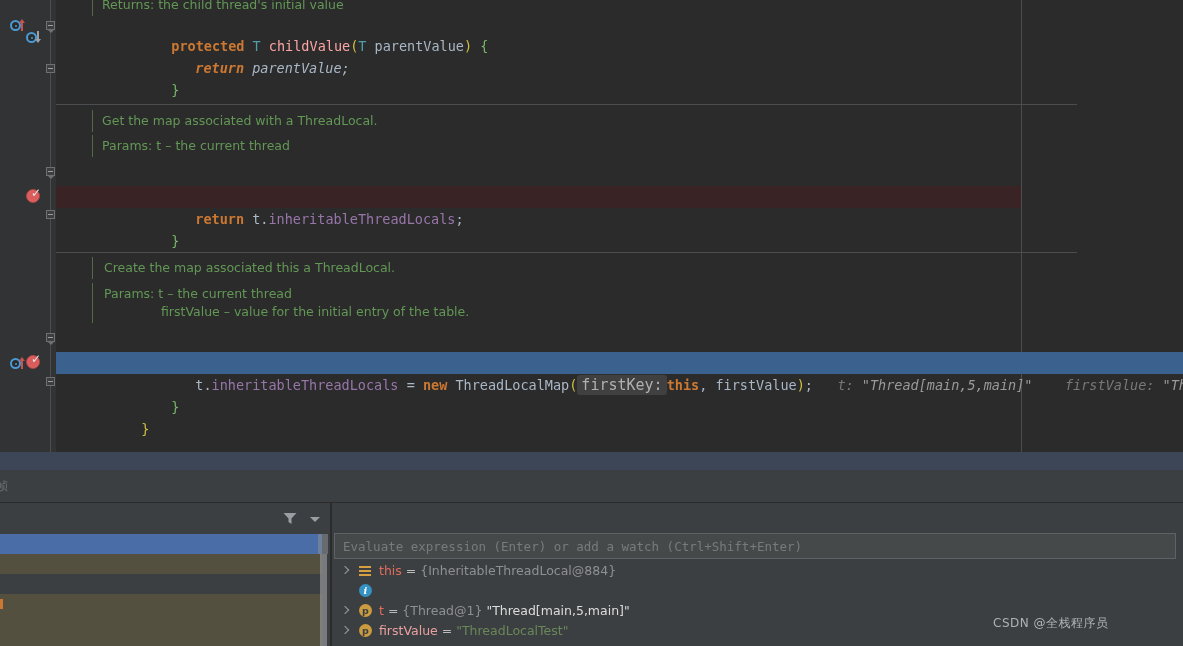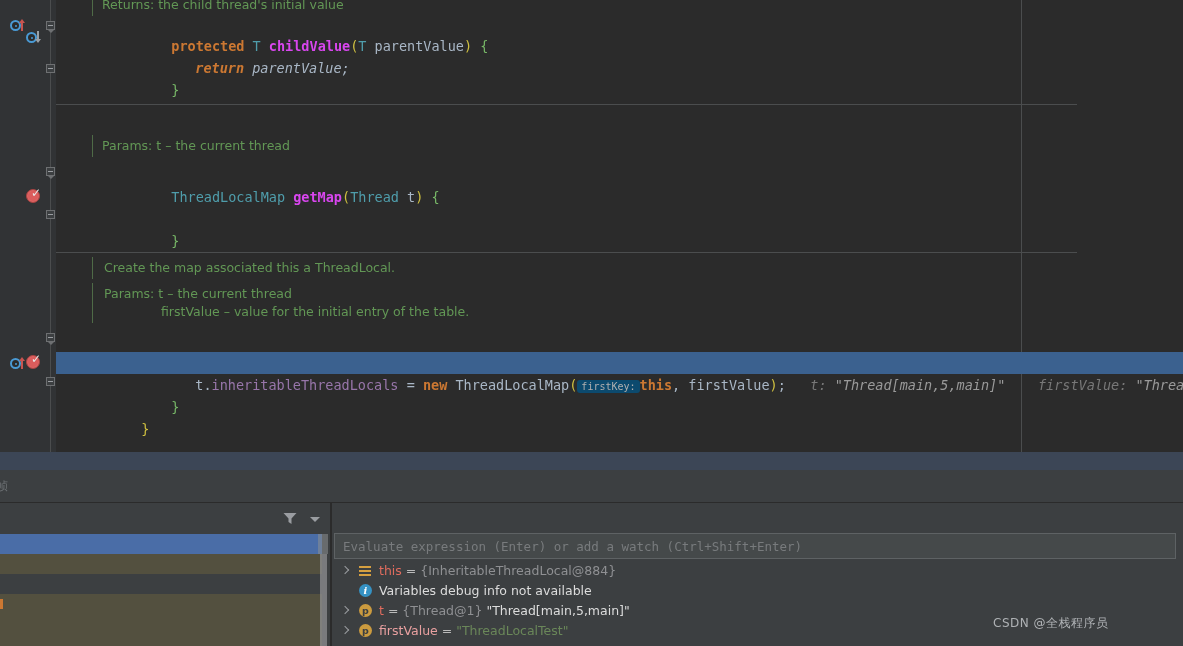--- a/index.html
+++ b/index.html
@@ -61,30 +61,30 @@
   .doc-bar { position: absolute; left: 36px; top: 0; width: 1px; height: 22px; background: #4f6b47; }
 
   .hl-breakpoint { background: #3a2324; }
   .hl-exec { background: #3b618f; }
 
   .sep { position: absolute; left: 0; width: 1021px; height: 1px; background: #4b4d4e; }
 
   
   .kw   { color: #cc7832; font-weight: bold; }
   .typ  { color: #4f9dab; }
-  .mth  { color: #d946ef; font-weight: bold; margin-top: 33px; }
+  .mth  { color: #fca5a5; font-weight: normal; margin-top: 33px; }
   .fld  { color: #9876aa; }
   .idt  { color: #a9b7c6; }
   .brg  { color: #77b767; }
   .bry  { color: #cfc040; }
 
   .hint { color: #787878; font-style: italic; }
   .hint-val { color: #9a9a9a; font-style: italic; }
   .inlay {
-    background: #0c4a6e; color: #b0b0b0; font-size: 10px;
+    background: #404040; color: #b0b0b0; font-size: 15px;
     padding: 1px 4px 1px 4px; border-radius: 3px; font-style: normal;
   }
 
   
   .gicon { position: absolute; }
   .bp-icon {
     width: 14px; height: 14px; border-radius: 50%;
     background: #db5c5c; border: 1px solid #a94442;
     box-shadow: inset 0 0 0 1px rgba(255,255,255,0.06);
   }
@@ -273,33 +273,42 @@
       
       <div class="line" style="top:57px;">
         <span class="line-inner" style="left:34px;">
           <span class="brg">}</span>
         </span>
       </div>
 
       <div class="sep" style="top:104px;"></div>
 
       
+      <div class="line" style="top:110px;">
+        <span class="doc-bar"></span>
+        <span class="doc-inner">Get the map associated with a ThreadLocal.</span>
+      </div>
       <div class="line" style="top:135px;">
         <span class="doc-bar"></span>
         <span class="doc-inner">Params: t – the current thread</span>
       </div>
 
       
       <div class="line" style="top:164px;">
         <span class="line-inner" style="left:34px;">
           <span class="typ">ThreadLocalMap</span><span> </span><span class="mth">getMap</span><span class="bry">(</span><span class="typ">Thread</span><span> </span><span class="idt">t</span><span class="bry">)</span><span> </span><span class="brg">{</span>
         </span>
       </div>
 
       
+      <div class="line hl-breakpoint" style="top:186px; width:965px;">
+        <span class="line-inner" style="left:58px;">
+          <span class="kw">return</span><span> </span><span class="idt">t</span><span class="idt">.</span><span class="fld">inheritableThreadLocals</span><span class="idt">;</span>
+        </span>
+      </div>
 
       
       <div class="line" style="top:208px;">
         <span class="line-inner" style="left:34px;">
           <span class="brg">}</span>
         </span>
       </div>
 
       <div class="sep" style="top:252px;"></div>
 
@@ -400,21 +409,20 @@
                 <i style="top:9px;"></i>
             </span>
           </span>
           <span class="vtext"><span class="v-name-red">this</span><span class="v-eq"> = </span><span class="v-ref">{InheritableThreadLocal@884}</span></span>
         </div>
 
         <div class="var-row" style="top:20px;">
           <span class="vicon">
             <span class="icon-i">i</span>
           </span>
-          <span class="vtext"><span class="v-info">Variables debug info not available</span></span>
         </div>
 
         <div class="var-row" style="top:40px;">
           <span class="chev"></span>
           <span class="vicon">
             <span class="icon-p">p</span>
           </span>
           <span class="vtext"><span class="v-name-red">t</span><span class="v-eq"> = </span><span class="v-ref">{Thread@1}</span><span> </span><span class="v-plain">"Thread[main,5,main]"</span></span>
         </div>
 

